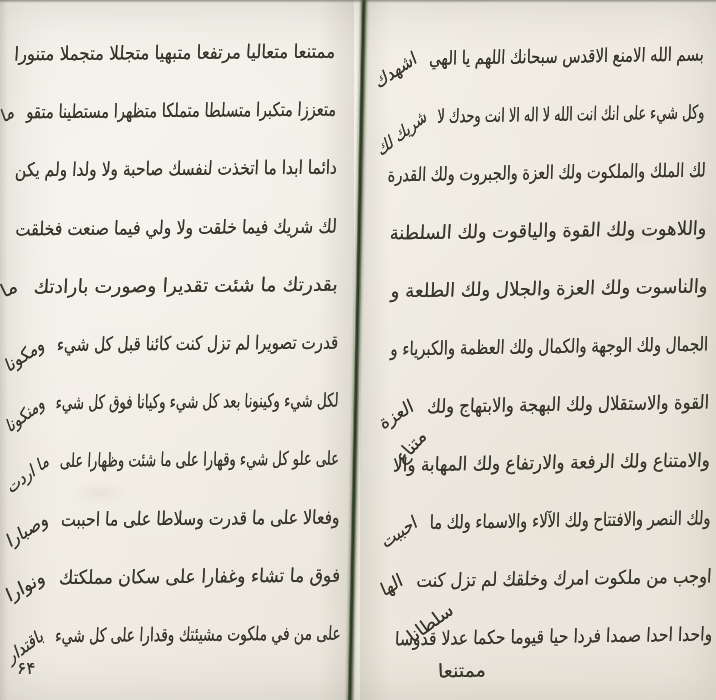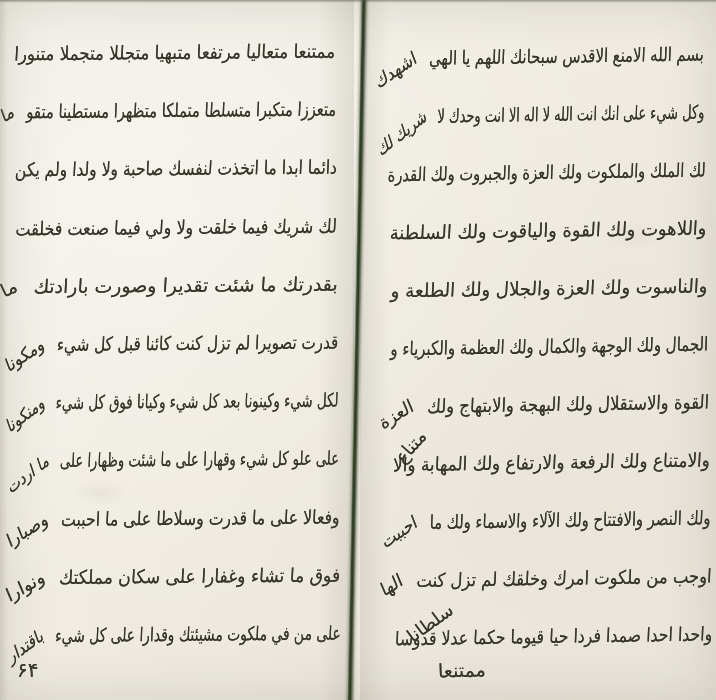--- a/index.html
+++ b/index.html
@@ -77,21 +77,21 @@
   .ovl-imtina{left:392px;top:436px;transform:rotate(-48deg);}
   .ovl-sultana{left:404px;top:612px;transform:rotate(-36deg);}
   .catchword{
     position:absolute;left:438px;top:659px;z-index:4;direction:rtl;
     font-size:19px;color:#38362b;
     transform:rotate(-2deg);
     text-shadow:0 0 .5px rgba(56,54,43,.85);
   }
   .page-number{
     position:absolute;left:17px;top:658px;z-index:4;
-    font-size:20px;color:#3a382d;letter-spacing:1px;
+    font-size:17px;color:#3a382d;letter-spacing:1px;
     text-shadow:0 0 .5px rgba(56,54,43,.85);
   }
   
   .blemish1{position:absolute;left:70px;top:480px;width:60px;height:26px;border-radius:50%;
     background:radial-gradient(ellipse,rgba(150,140,115,.10),transparent 70%);z-index:2;}
   .blemish2{position:absolute;left:600px;top:220px;width:70px;height:30px;border-radius:50%;
     background:radial-gradient(ellipse,rgba(150,140,115,.08),transparent 70%);z-index:2;}
 </style>
 </head>
 <body>

